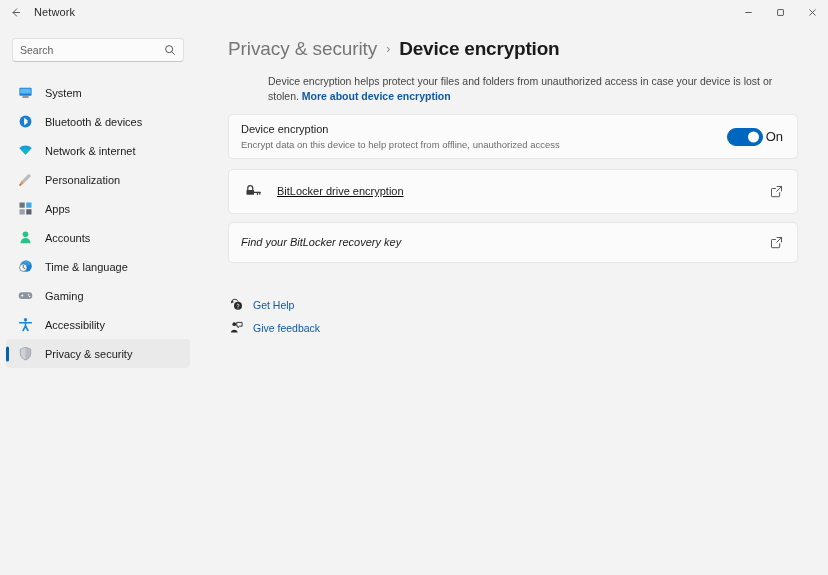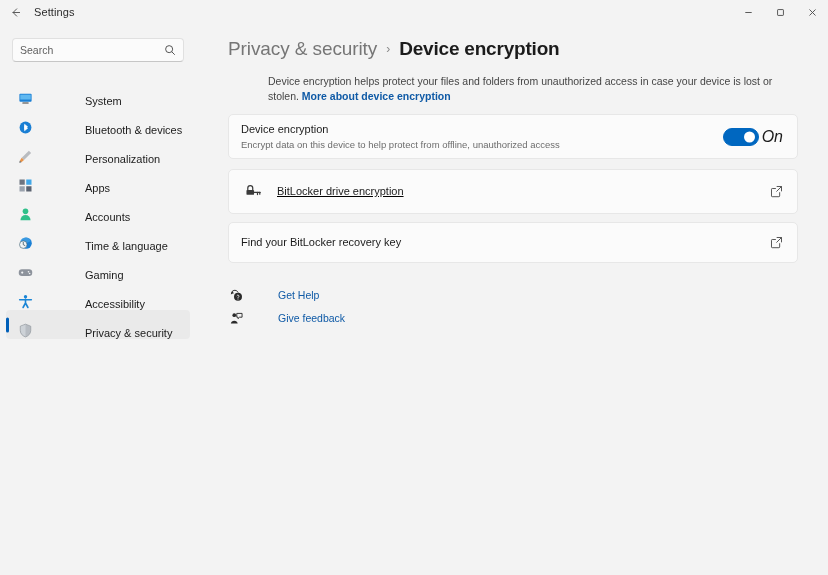--- a/index.html
+++ b/index.html
@@ -168,25 +168,24 @@
   .search-box .s-icon { color: #4a4a4a; display: flex; }
 
   .nav {
     margin-top: 16px;
     padding: 0 6px;
     flex: 1 1 auto;
   }
   .nav-item {
     height: 29px;
     display: flex;
-    align-items: flex-end;
+    align-items: center;
     border-radius: 4px;
     padding-left: 10px;
     position: relative;
-    gap: 40px;
   }
   .nav-item.selected { background: #eaeaea; }
   .nav-item.selected::before {
     content: "";
     position: absolute;
     left: 0px;
     top: 50%;
     transform: translateY(-50%);
     width: 3px;
     height: 15px;
@@ -295,24 +294,23 @@
     position: absolute;
     right: 3px;
     top: 50%;
     transform: translateY(-50%);
     width: 11px;
     height: 11px;
     border-radius: 50%;
     background: #ffffff;
   }
   .toggle-label {
-    font-size: 16px;
+    font-size: 13px;
     color: #1b1b1b;
     margin-left: 3px;
-    font-style: italic;
   }
 
   .section-title {
     margin-top: 21px;
     font-size: 10.5px;
     font-weight: bold;
     color: #1b1b1b;
   }
 
   .card.with-icon { padding-left: 12px; text-decoration: underline; }
@@ -326,29 +324,28 @@
     color: #3a3a3a;
   }
   .ext-icon {
     flex: 0 0 auto;
     color: #4a4a4a;
     display: flex;
     align-items: center;
     margin-left: 10px;
   }
 
-  .card.tall { min-height: 41px; margin-top: 8px; }
+  .card.tall { min-height: 41px; margin-top: 8px; font-style: italic; }
 
   .help-links { margin-top: 26px; }
   .help-link {
     display: flex;
-    align-items: flex-start;
+    align-items: flex-end;
     height: 22px;
     margin-bottom: 1px;
-    gap: 25px;
   }
   .help-icon {
     width: 16px;
     flex: 0 0 16px;
     display: flex;
     align-items: center;
     justify-content: center;
     color: #2a2a2a;
     margin-right: 9px;
   }
@@ -364,21 +361,21 @@
 
   <div class="titlebar">
     <div class="back-btn">
       <span>
         <svg width="13" height="13" viewBox="0 0 16 16" fill="none" stroke="currentColor" stroke-width="1.1">
           <path d="M9.5 3.5 L5 8 L9.5 12.5" stroke-linecap="round" stroke-linejoin="round"></path>
           <path d="M5 8 H13" stroke-linecap="round"></path>
         </svg>
       </span>
     </div>
-    <div class="app-title">Settings</div>
+    <div class="app-title">Network</div>
     <div class="win-controls">
       <div class="win-btn">
         <span>
           <svg width="11" height="11" viewBox="0 0 12 12" stroke="currentColor" stroke-width="1">
               <path d="M2.5 6 H9.5"></path>
             </svg>
         </span>
       </div>
       <div class="win-btn">
         <span>
@@ -430,20 +427,29 @@
         <div class="nav-item">
           <div class="nav-icon">
             <svg width="15" height="15" viewBox="0 0 16 16">
               <circle cx="8" cy="8" r="6.3" fill="#1a7fd4"></circle>
               <path d="M7 4.6 L10.2 7.2 L7 9.8 L7 4.6 Z M7 6.2 L10.2 8.8 L7 11.4 L7 6.2 Z" fill="#ffffff" stroke="#ffffff" stroke-width="0.7" stroke-linejoin="round"></path>
             </svg>
           </div>
           <div class="nav-label">Bluetooth &amp; devices</div>
         </div>
 
+        <div class="nav-item">
+          <div class="nav-icon">
+            <svg width="15" height="15" viewBox="0 0 16 16">
+              <path d="M1.3 5.2 A10 10 0 0 1 14.7 5.2 L8 12.4 Z" fill="#1c9bd6"></path>
+              <path d="M3.6 7.4 A6.6 6.6 0 0 1 12.4 7.4 L8 12.2 Z" fill="#13b5c9"></path>
+            </svg>
+          </div>
+          <div class="nav-label">Network &amp; internet</div>
+        </div>
 
         <div class="nav-item">
           <div class="nav-icon">
             <svg width="15" height="15" viewBox="0 0 16 16">
               <path d="M11.6 1.8 L14 4.2 L6.4 11.8 L4 9.4 Z" fill="#b9bcc0"></path>
               <path d="M4 9.4 L6.4 11.8 L3.6 14.2 L1.9 12.5 Z" fill="#e8944a"></path>
               <path d="M1.9 12.5 L3.6 14.2 L1.4 14.6 Z" fill="#4a4a4a"></path>
             </svg>
           </div>
           <div class="nav-label">Personalization</div>

